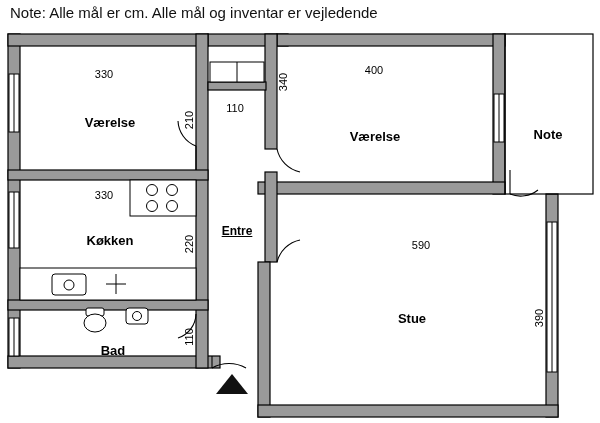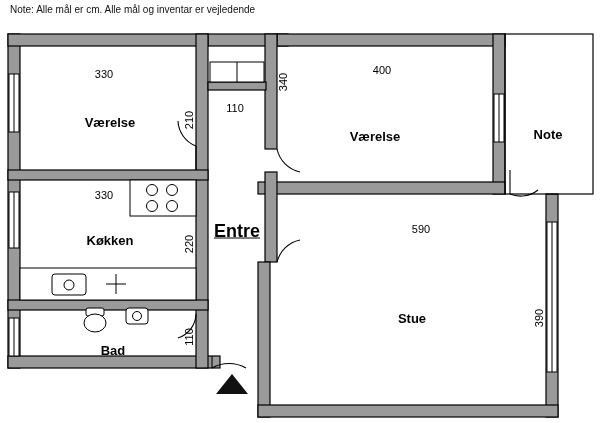--- a/index.html
+++ b/index.html
@@ -11,21 +11,21 @@
     font-family: "Liberation Sans", sans-serif;
     width: 600px;
     height: 423px;
     position: relative;
     overflow: hidden;
   }
   #note {
     position: absolute;
     left: 10px;
     top: 4px;
-    font-size: 10px;
+    font-size: 15px;
     color: #111;
     white-space: nowrap;
   }
   #plan {
     position: absolute;
     left: 0;
     top: 22px;
     width: 600px;
     height: 401px;
   }
@@ -41,21 +41,21 @@
   }
   .room {
     position: absolute;
     font-size: 13px;
     font-weight: bold;
     color: #000;
     white-space: nowrap;
     transform: translate(-50%, -50%);
   }
   .room.small {
-    font-size: 18px;
+    font-size: 12px;
     text-decoration: underline;
   }
 </style>
 </head>
 <body>
 
 <div id="note">Note: Alle mål er cm. Alle mål og inventar er vejledende</div>
 
 <div id="plan">
 
@@ -178,20 +178,20 @@
   <div class="room small" style="left:237px; top:209px;">Entre</div>
   <div class="room" style="left:375px; top:114px;">Værelse</div>
   <div class="room" style="left:412px; top:296px;">Stue</div>
   <div class="room" style="left:548px; top:112px;">Note</div>
 
   
   <div class="lbl" style="left:104px; top:52px;">330</div>
   <div class="lbl vert" style="left:189px; top:98px;">210</div>
   <div class="lbl" style="left:235px; top:86px;">110</div>
   <div class="lbl vert" style="left:283px; top:60px;">340</div>
-  <div class="lbl" style="left:374px; top:48px;margin-left:8px;">400</div>
+  <div class="lbl" style="left:374px; top:48px;">400</div>
   <div class="lbl" style="left:104px; top:173px;">330</div>
   <div class="lbl vert" style="left:189px; top:222px;">220</div>
-  <div class="lbl" style="left:409px; top:207px;padding-left:24px;">590</div>
+  <div class="lbl" style="left:409px; top:223px;padding-left:24px;">590</div>
   <div class="lbl vert" style="left:539px; top:296px;">390</div>
   <div class="lbl vert" style="left:189px; top:315px;">110</div>
 
 </div>
 
 </body></html>

